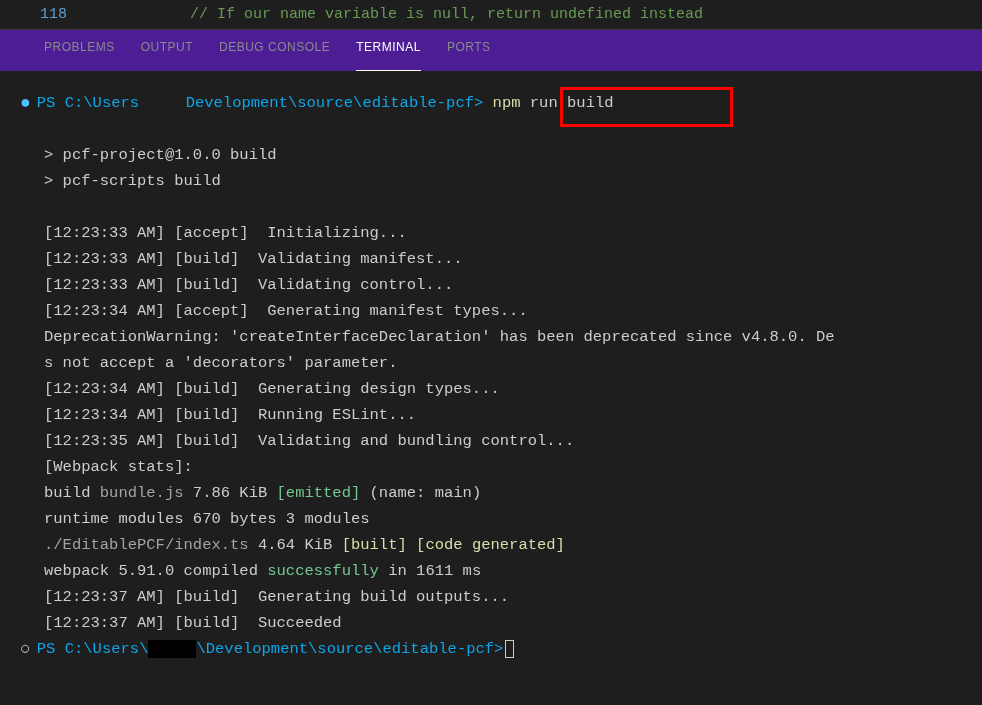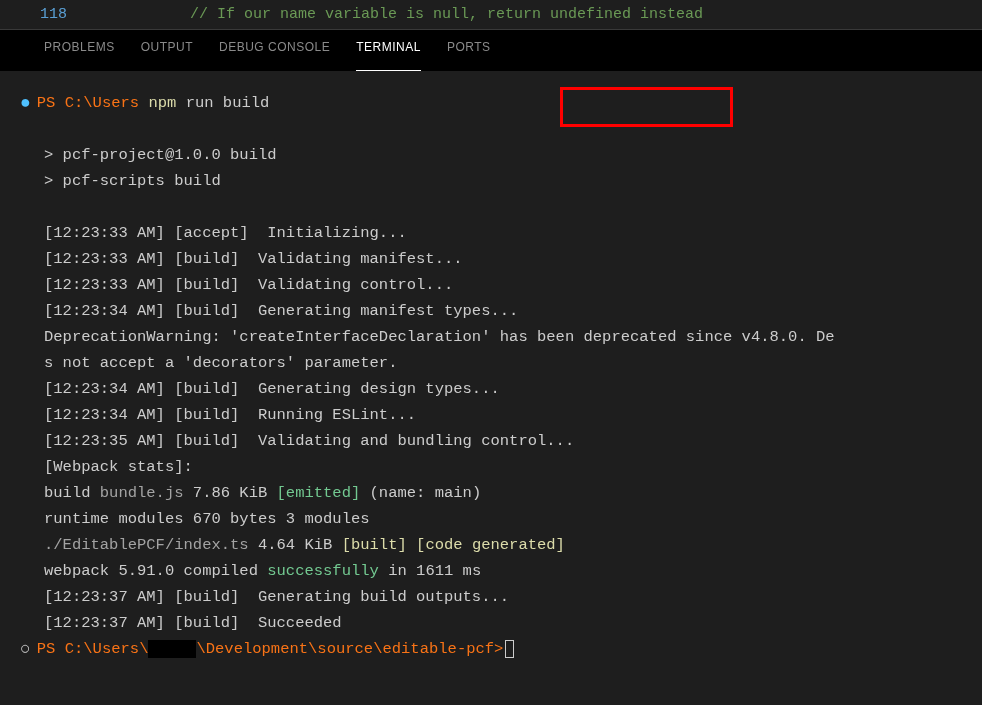--- a/index.html
+++ b/index.html
@@ -23,21 +23,21 @@
     width: 80px;
     text-align: left;
     padding-left: 40px;
   }
   .comment {
     color: #6a9955;
     padding-left: 110px;
   }
   .tabs {
     display: flex;
-    background: #000000;
+    background: #4c1d95;
     padding: 10px 12px 0 44px;
     gap: 26px;
     border-bottom: 1px solid #1e1e1e;
     height: 42px;
   }
   .tab {
     color: #8a8a8a;
     font-family: -apple-system, 'Segoe UI', sans-serif;
     font-size: 12px;
     letter-spacing: 0.5px;
@@ -60,21 +60,21 @@
     align-items: center;
     white-space: pre;
   }
   .bullet {
     color: #4fc1ff;
     font-size: 18px;
     margin-right: 6px;
     margin-left: -24px;
   }
   .bullet.white { color: #cccccc; }
-  .prompt-text { color: #f97316; text-align: right; }
+  .prompt-text { color: #0ea5e9; text-align: right; }
   .cmd-npm { color: #dcdcaa; }
   .highlight-box {
     border: 3px solid #ff0000;
     position: absolute;
     top: 15px;
     left: 560px;
     width: 173px;
     height: 40px;
     pointer-events: none;
   }
@@ -108,32 +108,33 @@
   <div class="tab active">TERMINAL</div>
   <div class="tab">PORTS</div>
 </div>
 
 <div class="terminal">
   <div class="highlight-box"></div>
 
   <div class="prompt-line">
     <span class="bullet">●</span>
     <span class="prompt-text">PS C:\Users</span>
+    <span class="prompt-text">     Development\source\editable-pcf&gt;</span>
     <span class="cmd-npm"> npm</span>
     <span class="gray"> run build</span>
   </div>
 
   <div class="blank"></div>
   <div class="term-line gray">&gt; pcf-project@1.0.0 build</div>
   <div class="term-line gray">&gt; pcf-scripts build</div>
   <div class="blank"></div>
   <div class="term-line gray">[12:23:33 AM] [accept]  Initializing...</div>
   <div class="term-line gray">[12:23:33 AM] [build]  Validating manifest...</div>
   <div class="term-line gray">[12:23:33 AM] [build]  Validating control...</div>
-  <div class="term-line gray">[12:23:34 AM] [build]  Generating manifest types...</div>
+  <div class="term-line gray">[12:23:34 AM] [accept]  Generating manifest types...</div>
   <div class="term-line gray">DeprecationWarning: 'createInterfaceDeclaration' has been deprecated since v4.8.0. De</div>
   <div class="term-line gray">s not accept a 'decorators' parameter.</div>
   <div class="term-line gray">[12:23:34 AM] [build]  Generating design types...</div>
   <div class="term-line gray">[12:23:34 AM] [build]  Running ESLint...</div>
   <div class="term-line gray">[12:23:35 AM] [build]  Validating and bundling control...</div>
   <div class="term-line gray">[Webpack stats]:</div>
   <div class="term-line"><span class="gray">build </span><span class="teal">bundle.js</span><span class="gray"> 7.86 KiB </span><span class="green">[emitted]</span><span class="gray"> (name: main)</span></div>
   <div class="term-line gray">runtime modules 670 bytes 3 modules</div>
   <div class="term-line"><span class="teal">./EditablePCF/index.ts</span><span class="gray"> 4.64 KiB </span><span class="yellow">[built]</span><span class="gray"> </span><span class="yellow">[code generated]</span></div>
   <div class="term-line"><span class="gray">webpack 5.91.0 compiled </span><span class="green">successfully</span><span class="gray"> in 1611 ms</span></div>

